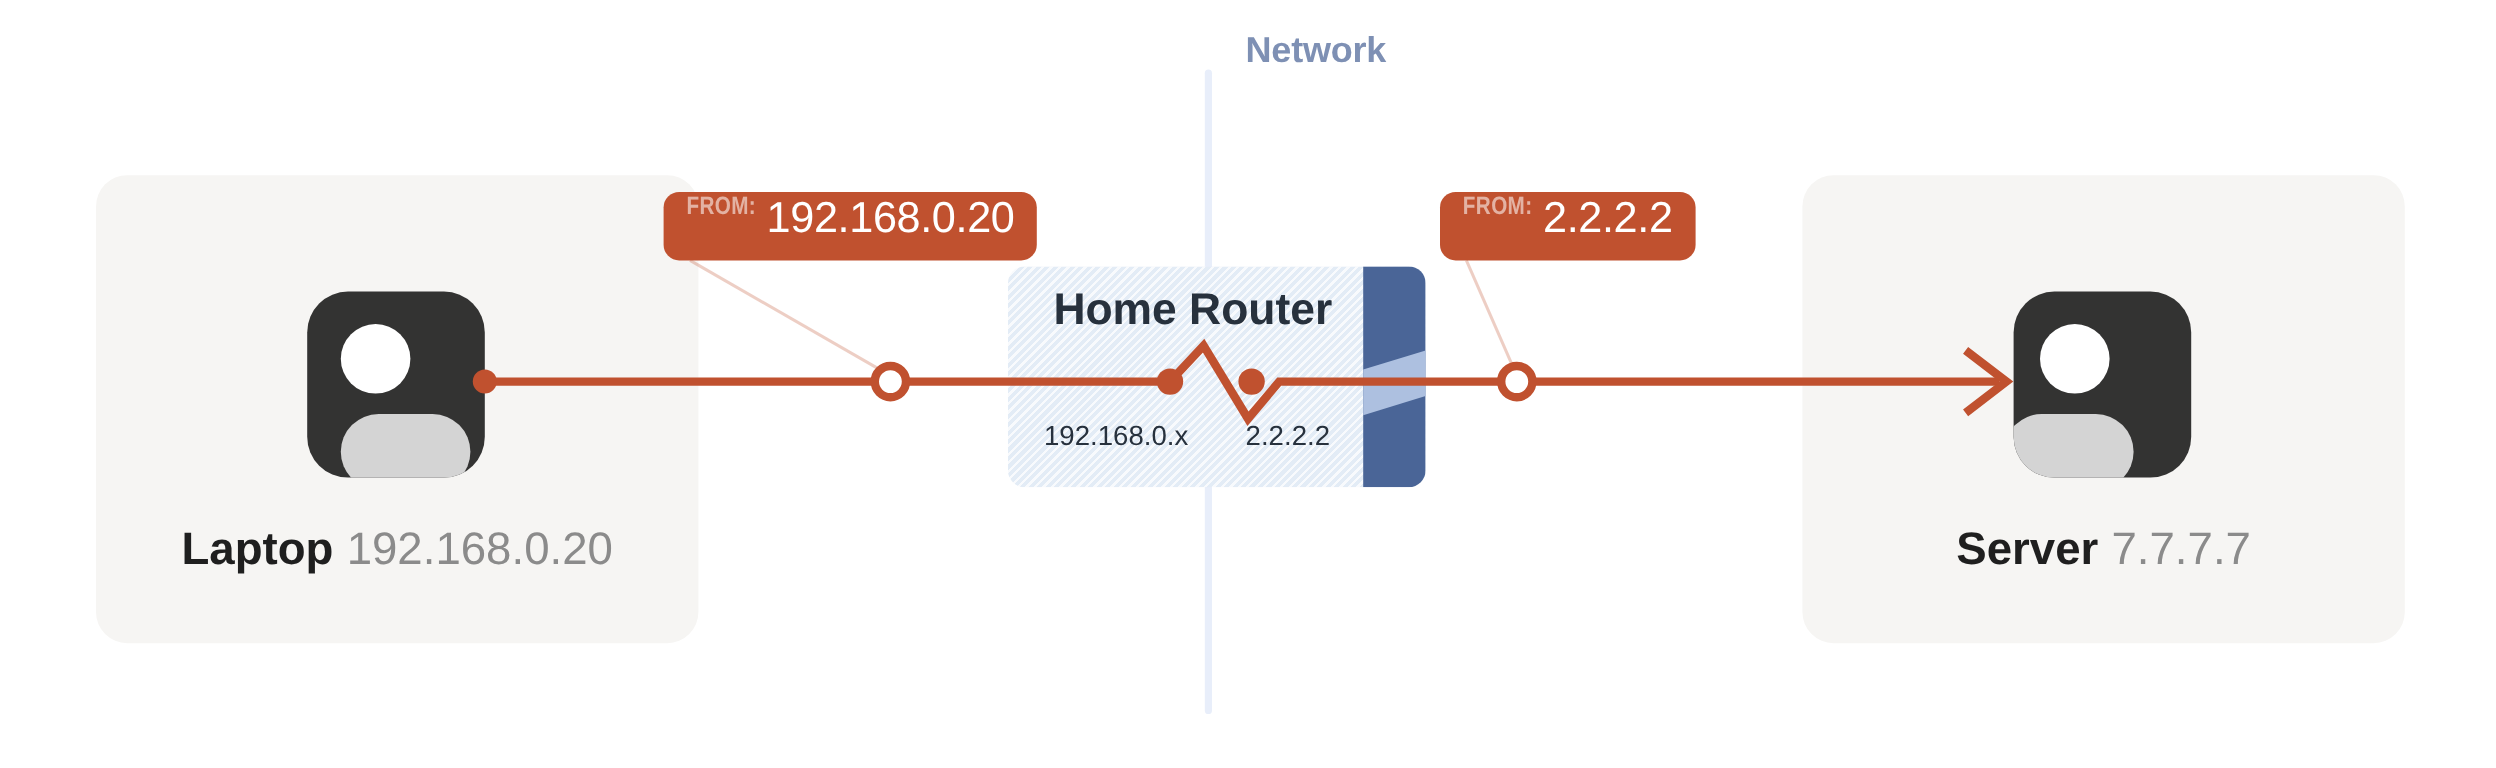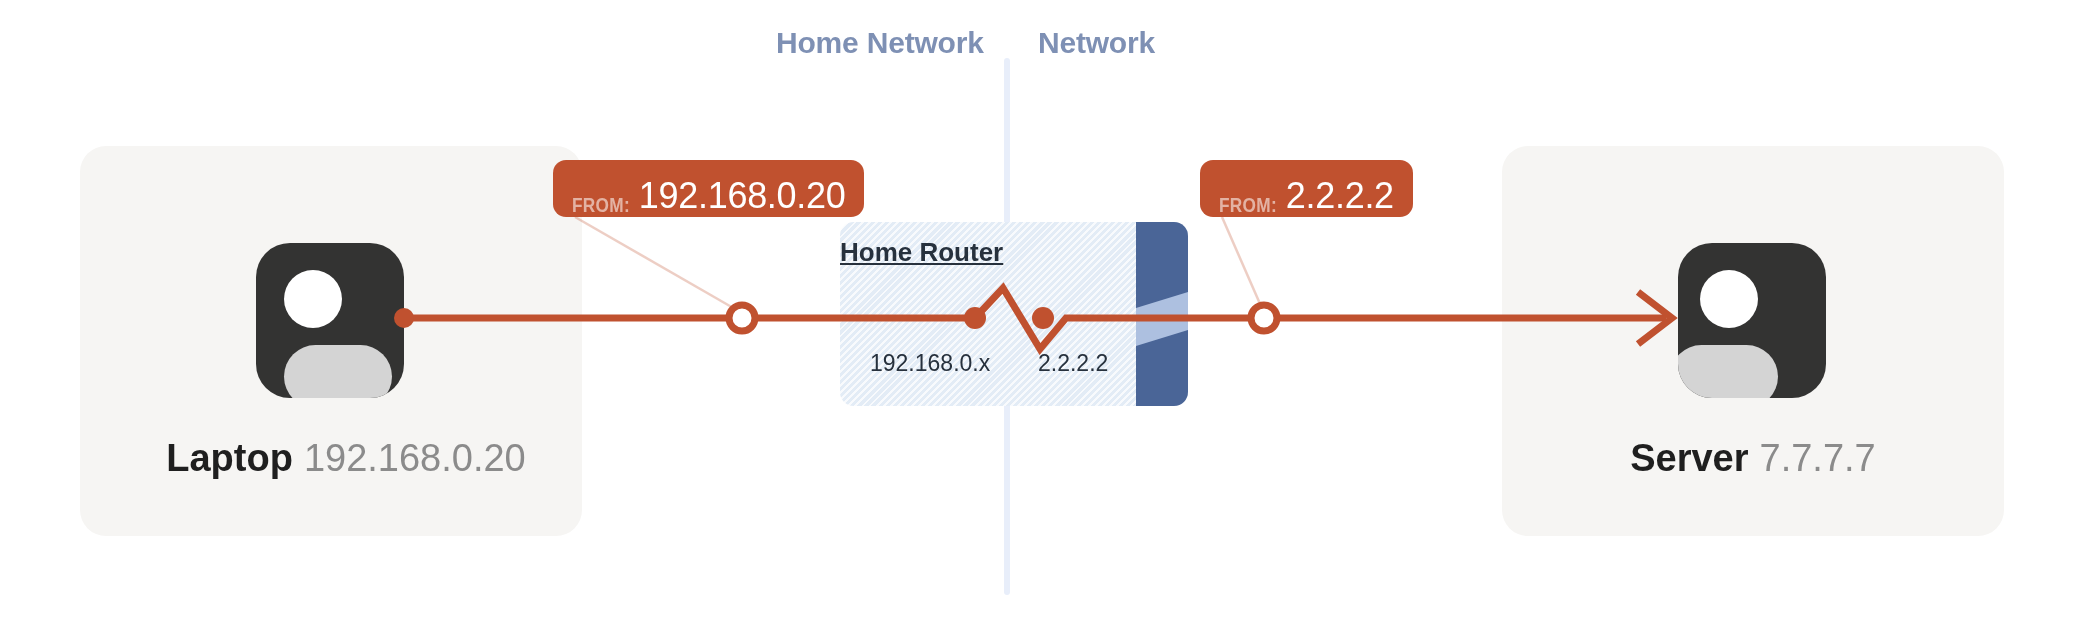--- a/index.html
+++ b/index.html
@@ -97,21 +97,21 @@
 
   
   .endpoint-caption {
     position: absolute;
     top: 437px;
     width: 502px;
     text-align: center;
     font-size: 38px;
     white-space: nowrap;
   }
-  .endpoint-caption.left  { left: 95px; }
+  .endpoint-caption.left  { left: 80px; }
   .endpoint-caption.right { left: 1502px; }
   .endpoint-caption .name {
     font-weight: 700;
     color: #1f1f1f;
   }
   .endpoint-caption .addr {
     font-weight: 400;
     color: #8b8b8b;
     margin-left: 11px;
   }
@@ -132,25 +132,25 @@
       rgba(255,255,255,0.75) 2px,
       rgba(255,255,255,0) 2px,
       rgba(255,255,255,0) 5px
     );
   }
   .router-title {
     position: absolute;
     left: 0;
     top: 15px;
     width: 308px;
-    font-size: 26px;
+    text-align: center;
+    font-size: 37px;
     font-weight: 700;
     color: #27313d;
     white-space: nowrap;
-    text-decoration: underline;
   }
   .iface-label {
     position: absolute;
     top: 128px;
     font-size: 23px;
     color: #27313d;
     white-space: nowrap;
   }
   .iface-label.inside  { left: 18px; margin-left: 12px; }
   .iface-label.outside { left: 198px; }
@@ -165,21 +165,21 @@
     background: #4a6597;
   }
 
   
   .packet-badge {
     position: absolute;
     height: 57px;
     background: #c0512f;
     border-radius: 13px;
     display: flex;
-    align-items: flex-end;
+    align-items: flex-start;
     padding: 0 19px;
     box-sizing: border-box;
     white-space: nowrap;
   }
   .packet-badge .from {
     font-size: 21px;
     font-weight: 700;
     color: rgba(255,255,255,0.56);
     letter-spacing: 0.4px;
     transform: scaleX(0.82);
@@ -206,21 +206,20 @@
     pointer-events: none;
   }
 </style>
 </head>
 <body>
 
 <div id="stage">
 
   <div class="zone-divider"></div>
 
-  <div class="zone-label left">Home Network</div>
   <div class="zone-label right">Network</div>
 
   <div class="endpoint-card left"></div>
   <div class="endpoint-card right"></div>
 
   <div class="device-icon left">
     <div class="head"></div>
     <div class="body"></div>
   </div>
 

